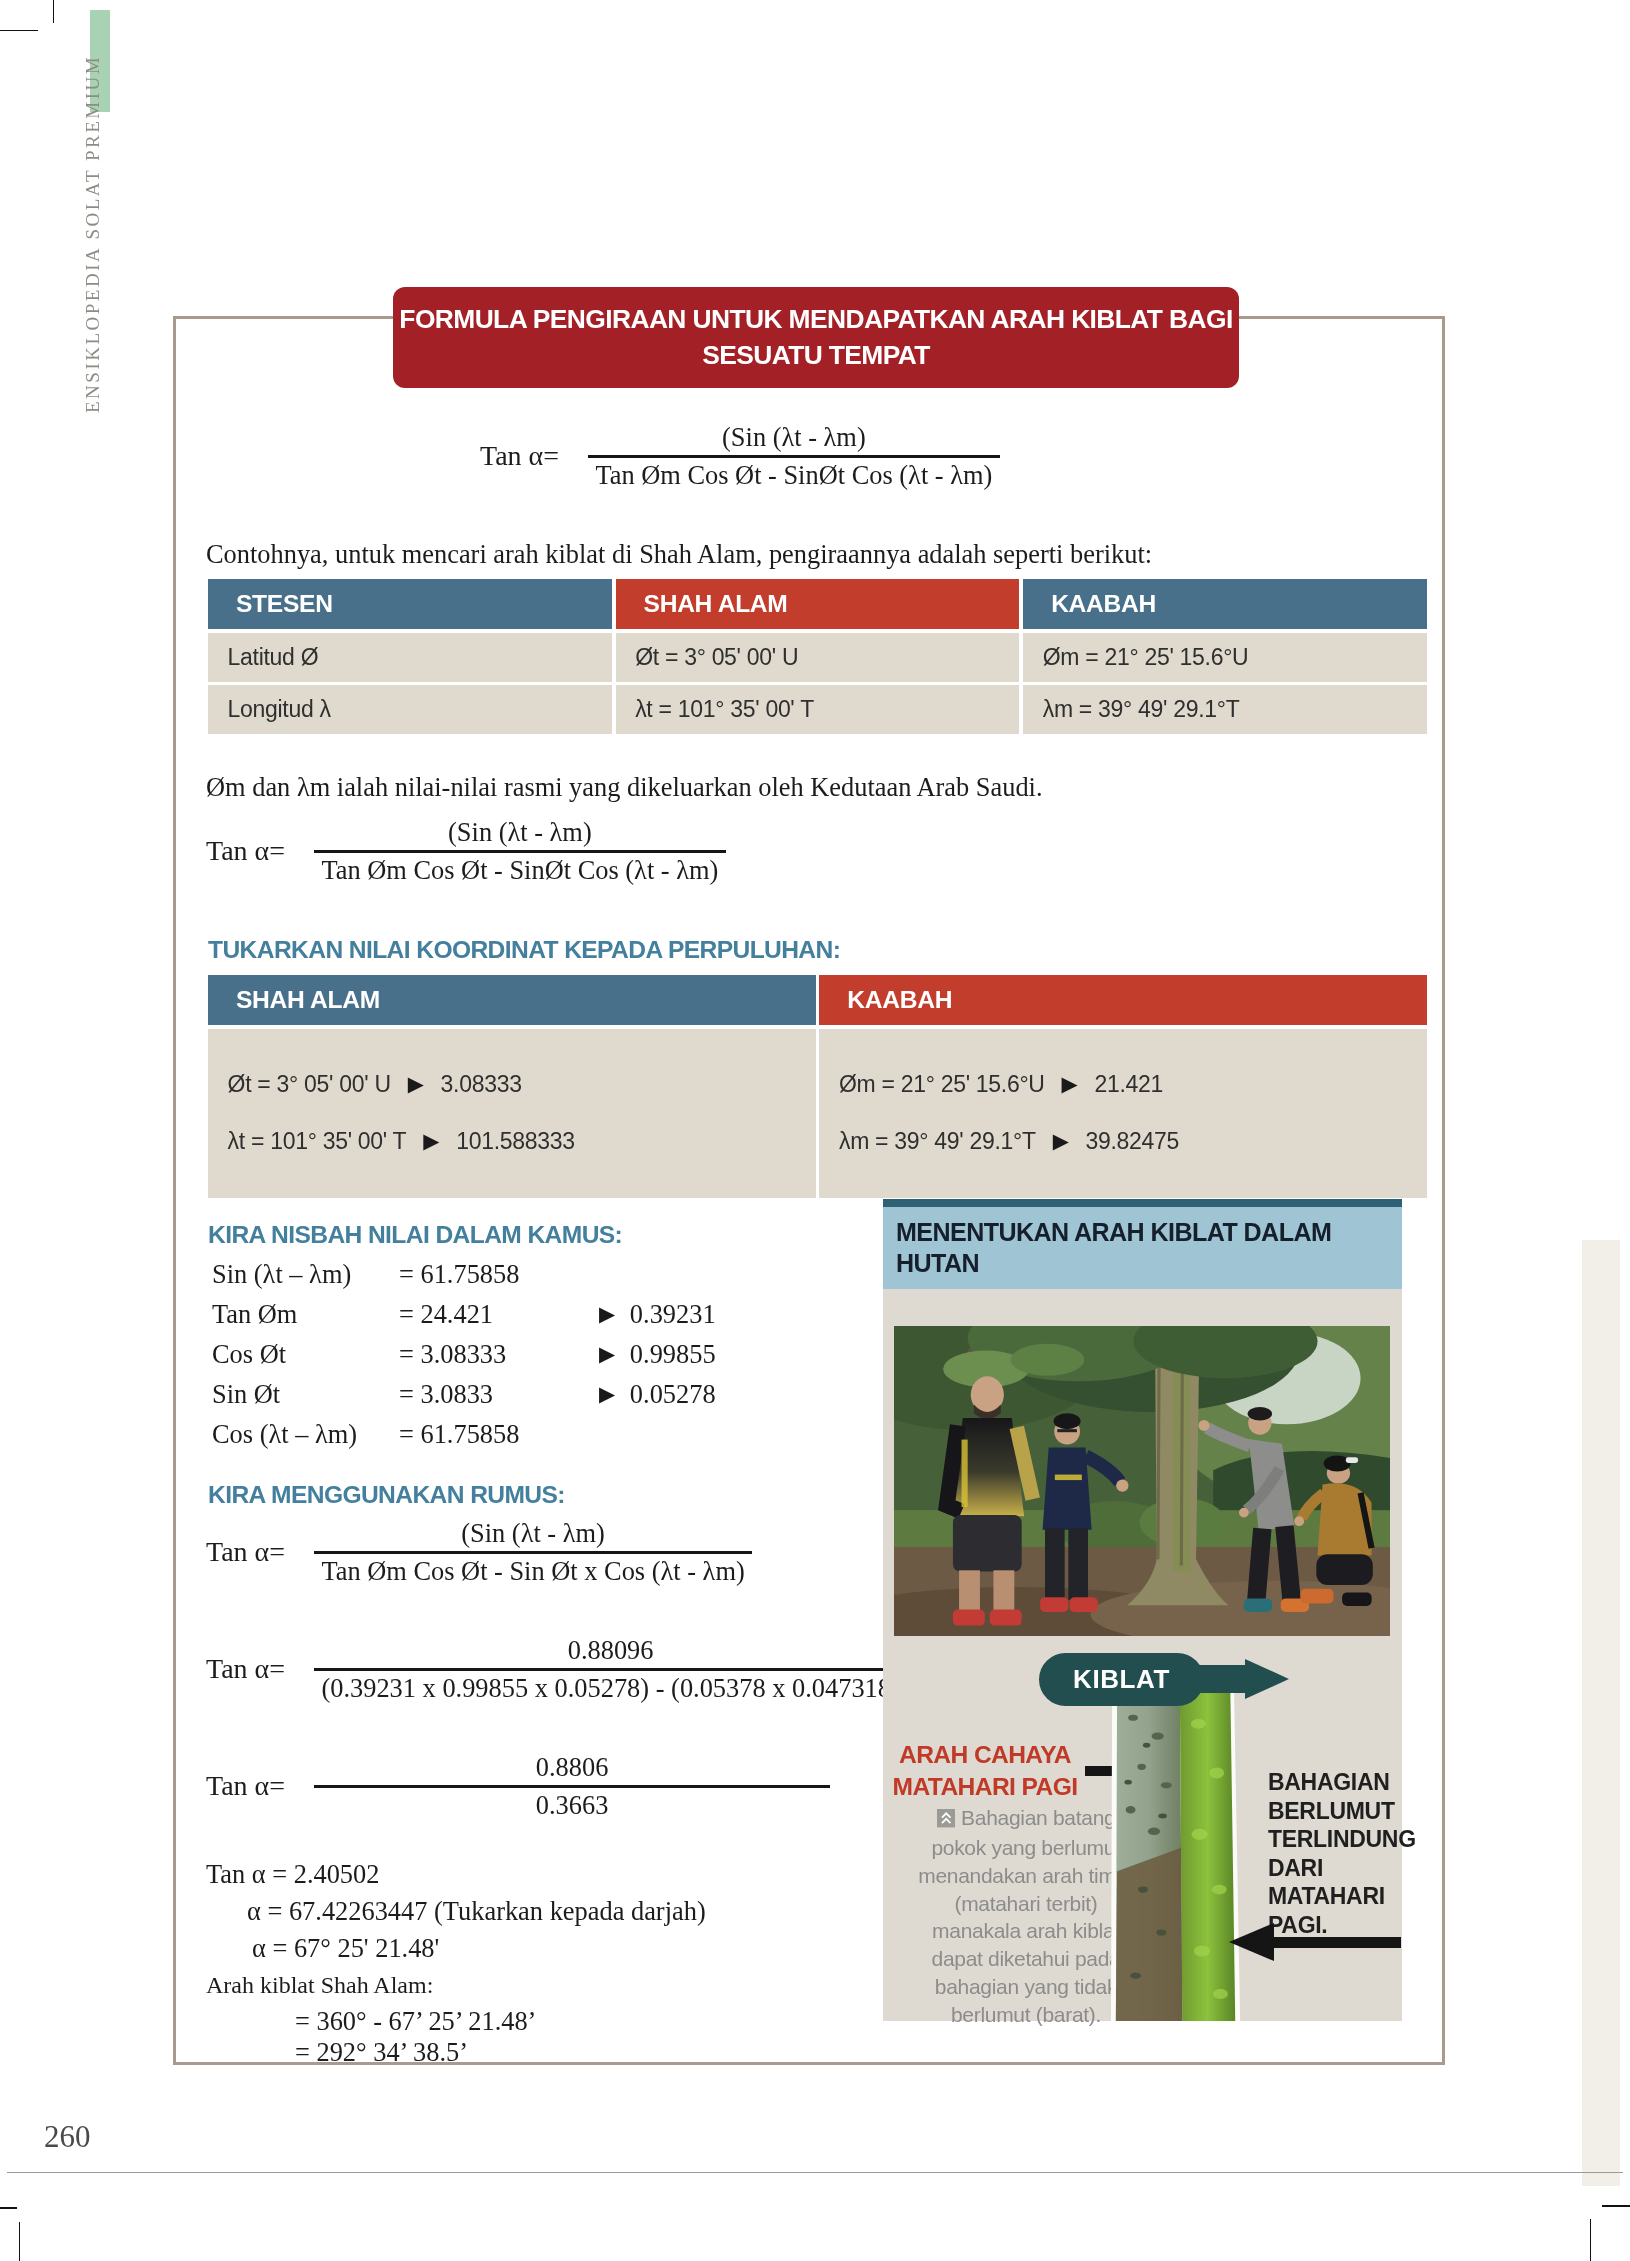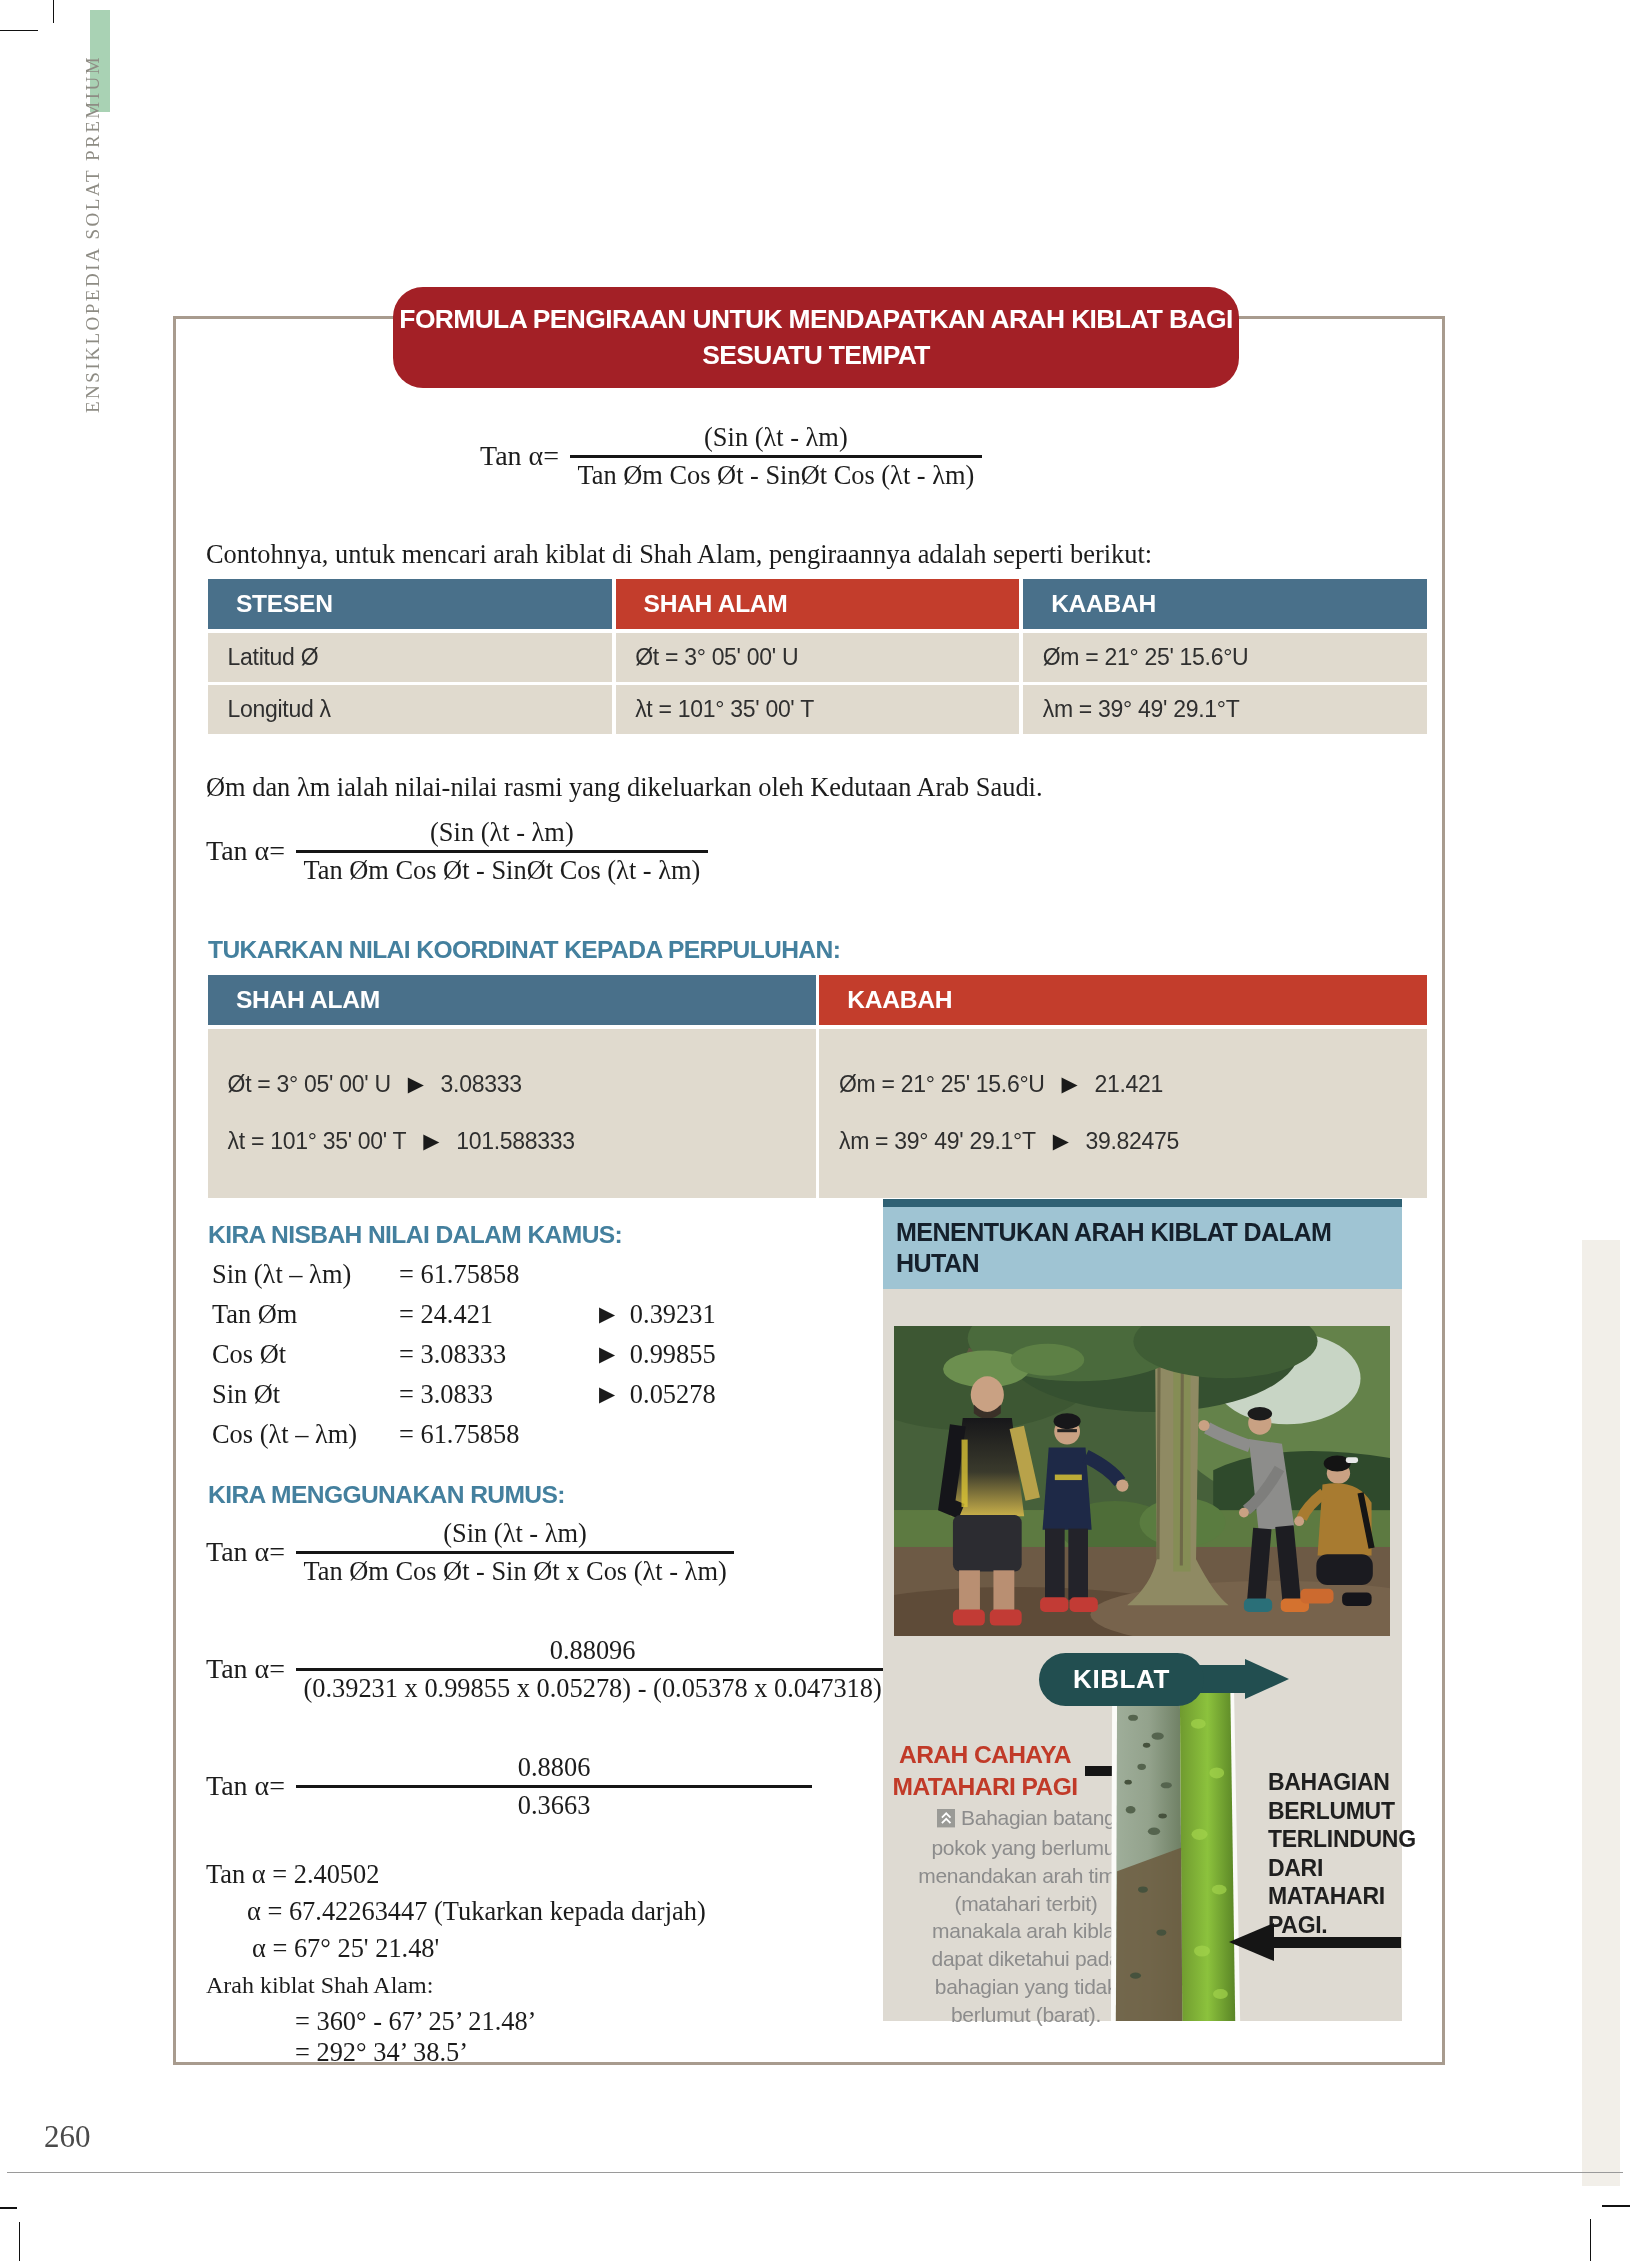--- a/index.html
+++ b/index.html
@@ -13,28 +13,28 @@
   .green-bar{position:absolute;left:90px;top:9.8px;width:20px;height:102px;background:#a9d2b4;}
   .brand-vertical{position:absolute;left:82px;top:118px;width:32px;height:295px;
      writing-mode:vertical-rl;transform:rotate(180deg);font-family:"Liberation Serif",serif;
      font-size:19px;letter-spacing:2.5px;color:#8e8c84;white-space:nowrap;}
 
   
   .main-box{position:absolute;left:173px;top:316px;width:1272px;height:1749px;
      border:3.7px solid #a89b8e;box-sizing:border-box;background:#ffffff;}
 
   .banner{position:absolute;left:393px;top:287px;width:846px;height:101px;background:#a32026;
-     border-radius:30px;display:flex;flex-direction:column;justify-content:center;align-items:center;
+     border-radius:12px;display:flex;flex-direction:column;justify-content:center;align-items:center;
      font-family:"Liberation Sans",sans-serif;font-weight:bold;color:#ffffff;}
   .banner .bl1{font-size:26.4px;letter-spacing:-0.6px;}
   .banner .bl2{font-size:26.4px;letter-spacing:-0.6px;margin-top:4.9px;}
 
   
   .formula{position:absolute;display:flex;align-items:center;font-family:"Liberation Serif",serif;}
-  .f-lhs{font-size:28px;margin-right:11px;white-space:nowrap;}
+  .f-lhs{font-size:28px;margin-right:29px;white-space:nowrap;}
   .frac{display:inline-flex;flex-direction:column;align-items:center;}
   .f-num,.f-den{font-size:26.4px;padding:2.5px 7.4px;white-space:nowrap;}
   .f-line{height:2.5px;background:#161616;width:100%;}
 
   .serif-line{position:absolute;font-size:26.4px;white-space:nowrap;}
 
   
   .sec-heading{position:absolute;font-family:"Liberation Sans",sans-serif;font-weight:bold;
      font-size:24.6px;color:#44809e;letter-spacing:-0.6px;white-space:nowrap;}
 

